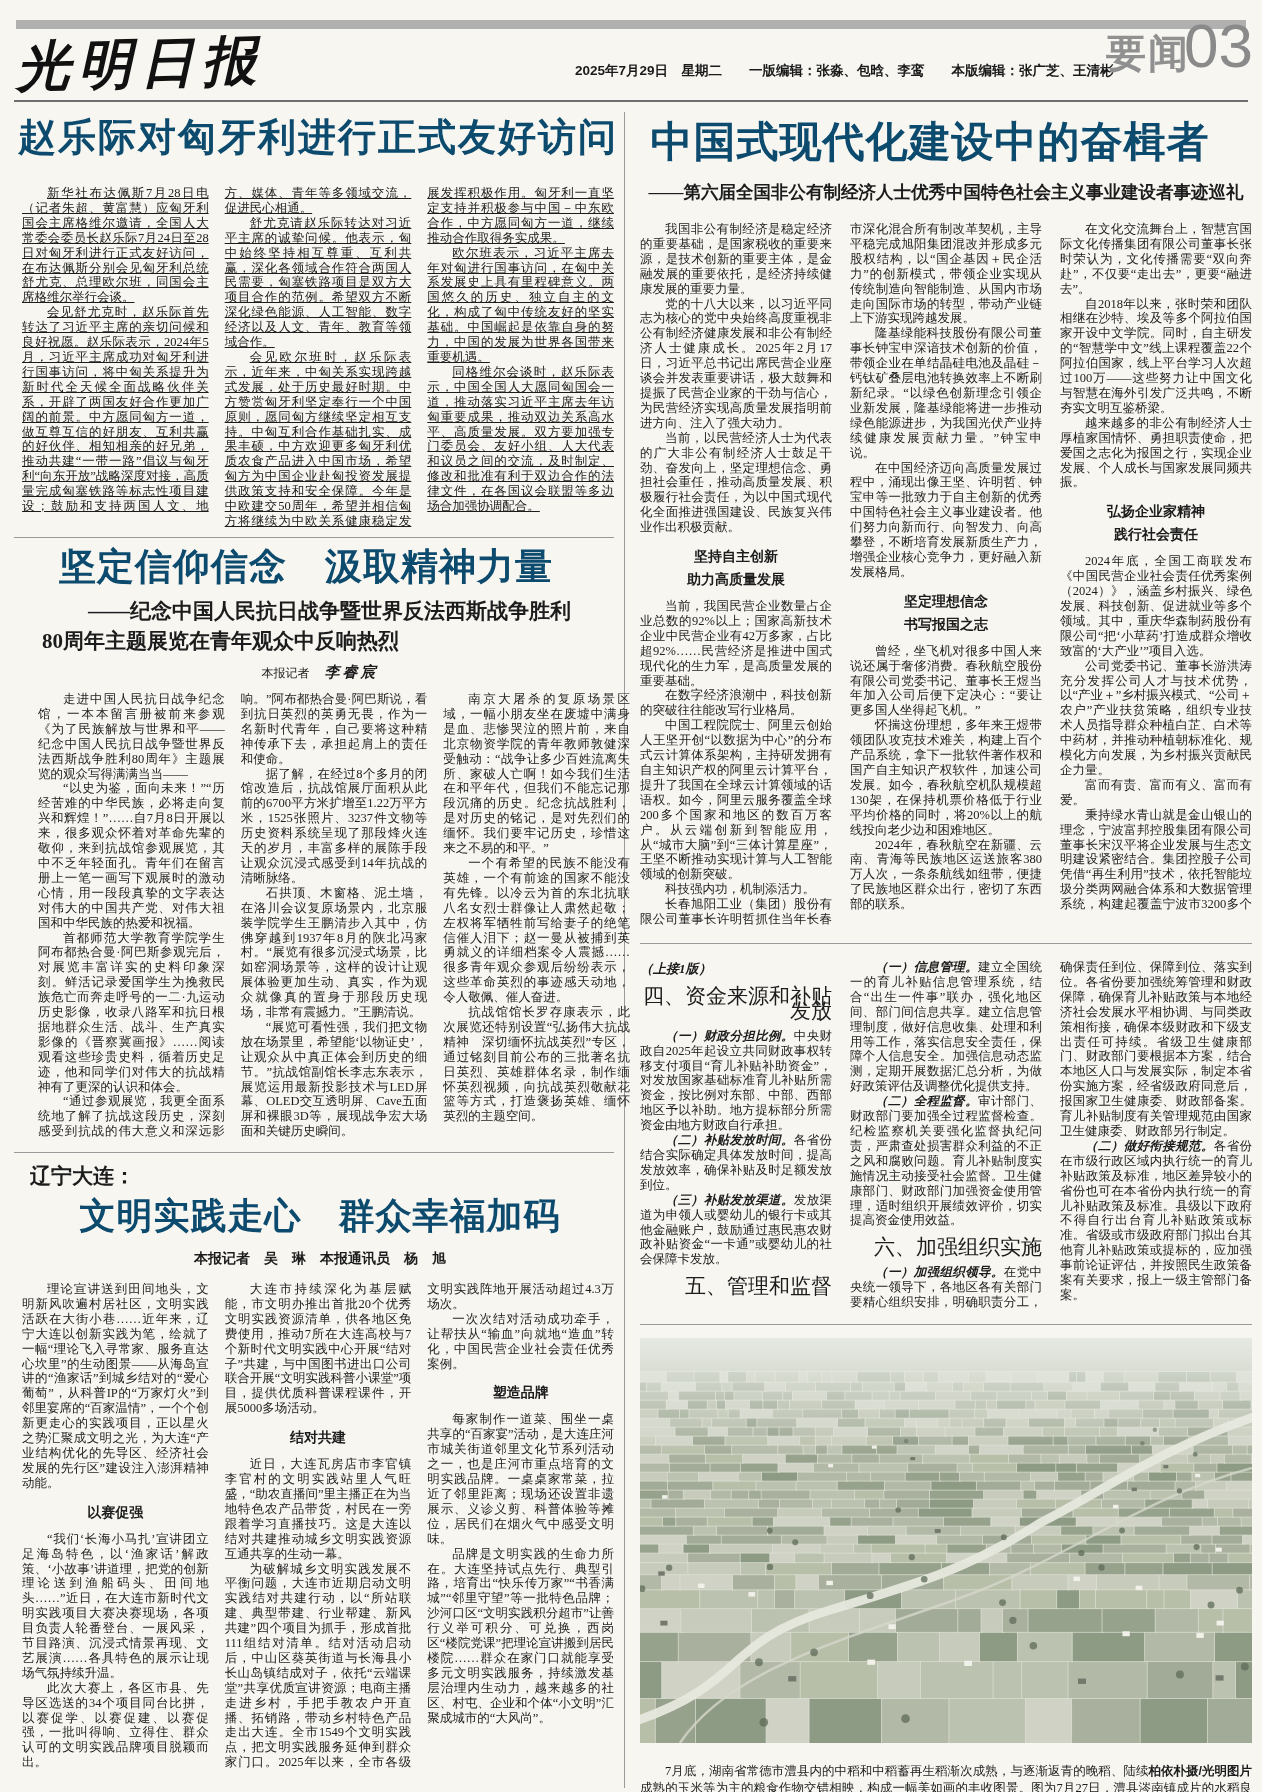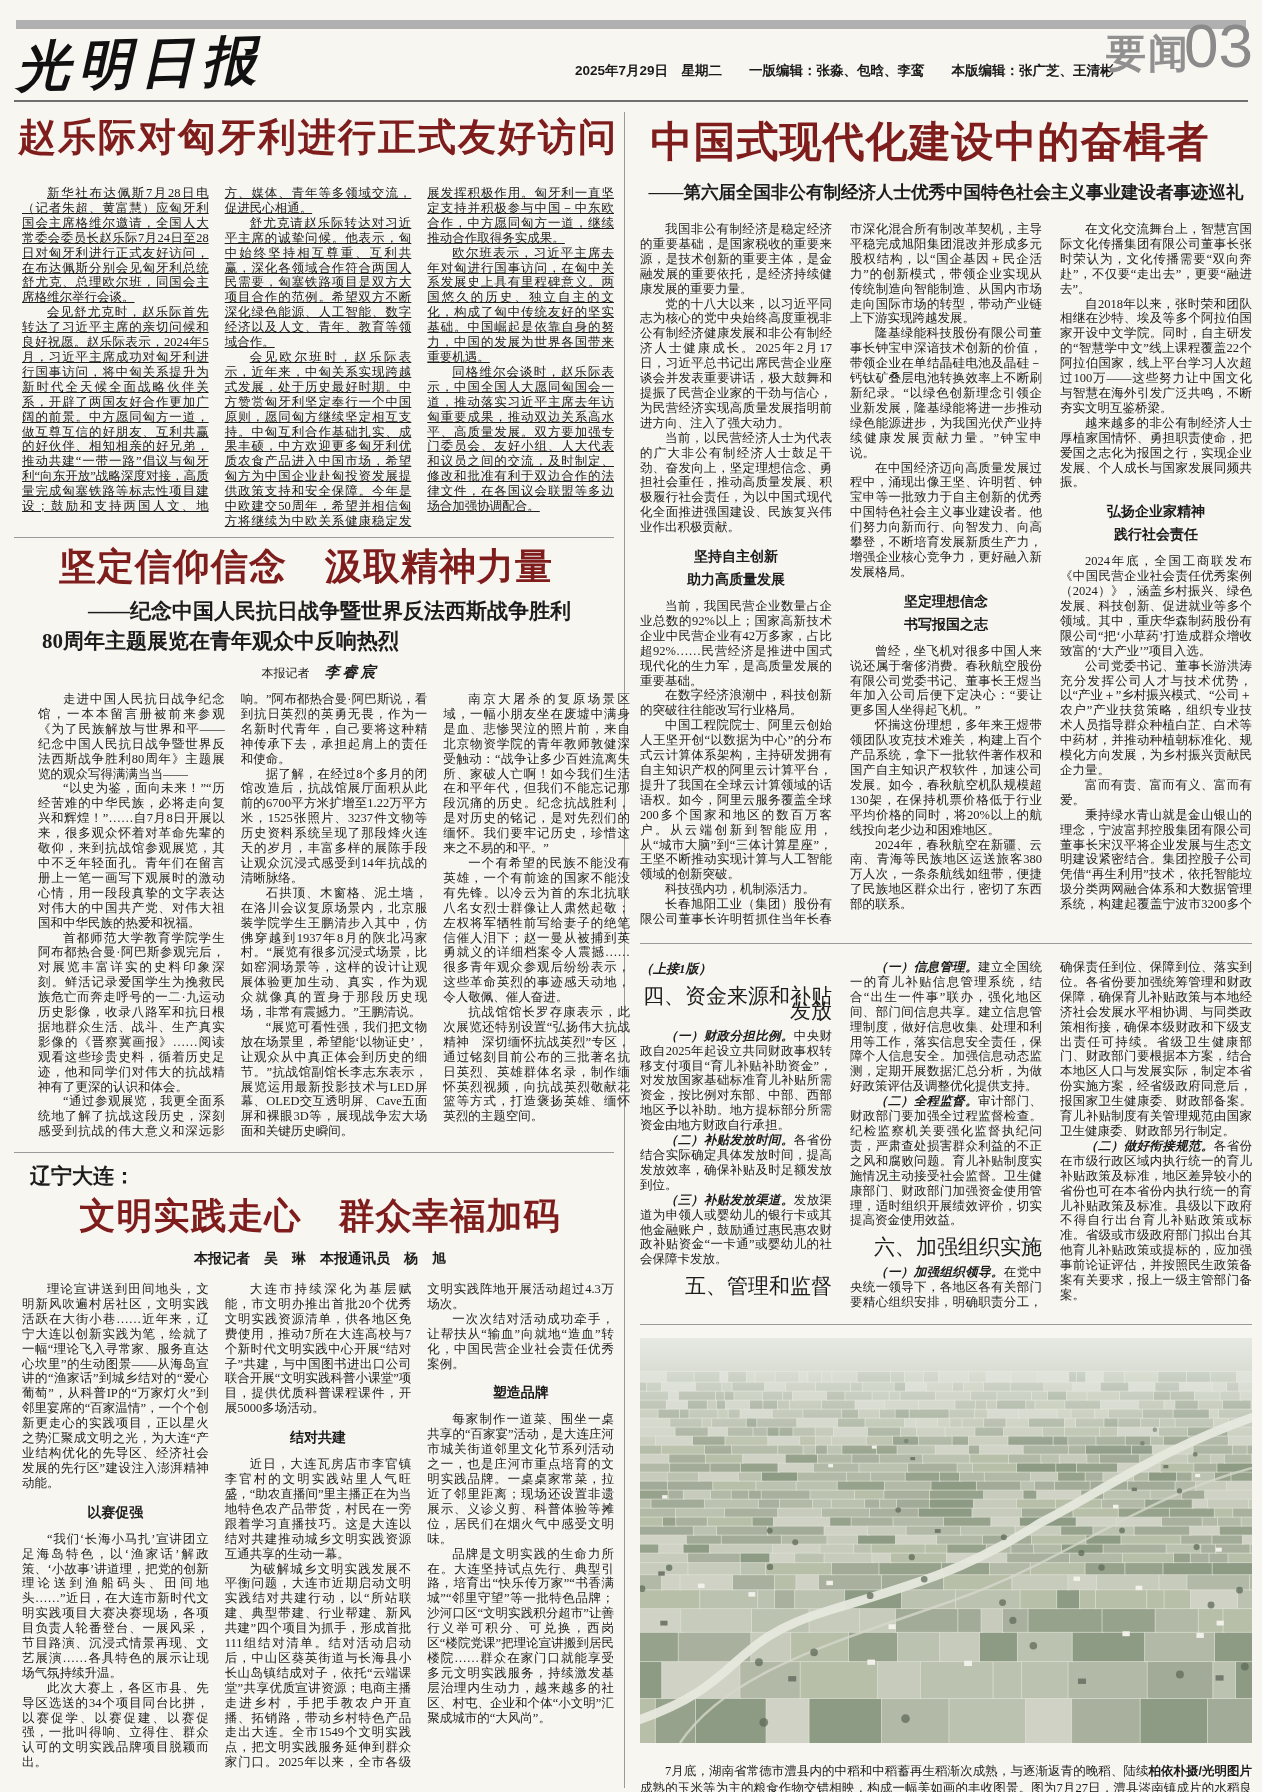--- a/index.html
+++ b/index.html
@@ -22,21 +22,21 @@
   .body3{column-count:3;column-gap:16px;column-fill:auto;overflow:hidden;
          text-align:justify;font-size:12.5px;line-height:14.9px;}
   .para{margin:0;text-indent:2em;}
   .lead{font-weight:bold;font-style:italic;}
   .subhead{font-family:"Liberation Sans","DejaVu Sans",sans-serif;font-weight:bold;
            text-align:center;font-size:14px;line-height:23px;margin:10px 0 8px;white-space:pre-line;text-indent:0;}
   .sechead{font-family:"Liberation Sans","DejaVu Sans",sans-serif;font-weight:normal;
            text-align:right;font-size:21px;margin:12px 0 10px;text-indent:0;}
   .cont-note{font-weight:bold;font-style:italic;font-size:13px;margin:2px 0 10px;}
   
-  .hl-serif{font-weight:bold;color:#7f1d1d;}
+  .hl-serif{font-weight:bold;color:#0c4a6e;}
   .h-a1{left:18px;top:112px;width:596px;font-size:38px;letter-spacing:2px;white-space:nowrap;}
   .h-b1{left:624px;top:114px;width:612px;font-size:42px;text-align:center;letter-spacing:1px;white-space:nowrap;}
   .sub-b1{left:640px;top:180px;width:612px;text-align:center;font-weight:bold;font-size:17.5px;white-space:nowrap;}
   .h-a2{left:0;top:542px;width:612px;text-align:center;font-size:37px;letter-spacing:1px;white-space:nowrap;}
   .sub-a2{left:14px;top:596px;width:612px;font-weight:bold;font-size:21px;line-height:30px;}
   .sub-a2 .l1{padding-left:74px;}
   .sub-a2 .l2{padding-left:28px;}
   .byline{text-align:center;font-size:12px;}
   .byline .nm{font-size:15px;font-weight:bold;font-style:italic;letter-spacing:3px;}
   .kicker{left:30px;top:1162px;font-family:"Liberation Sans","DejaVu Sans",sans-serif;

